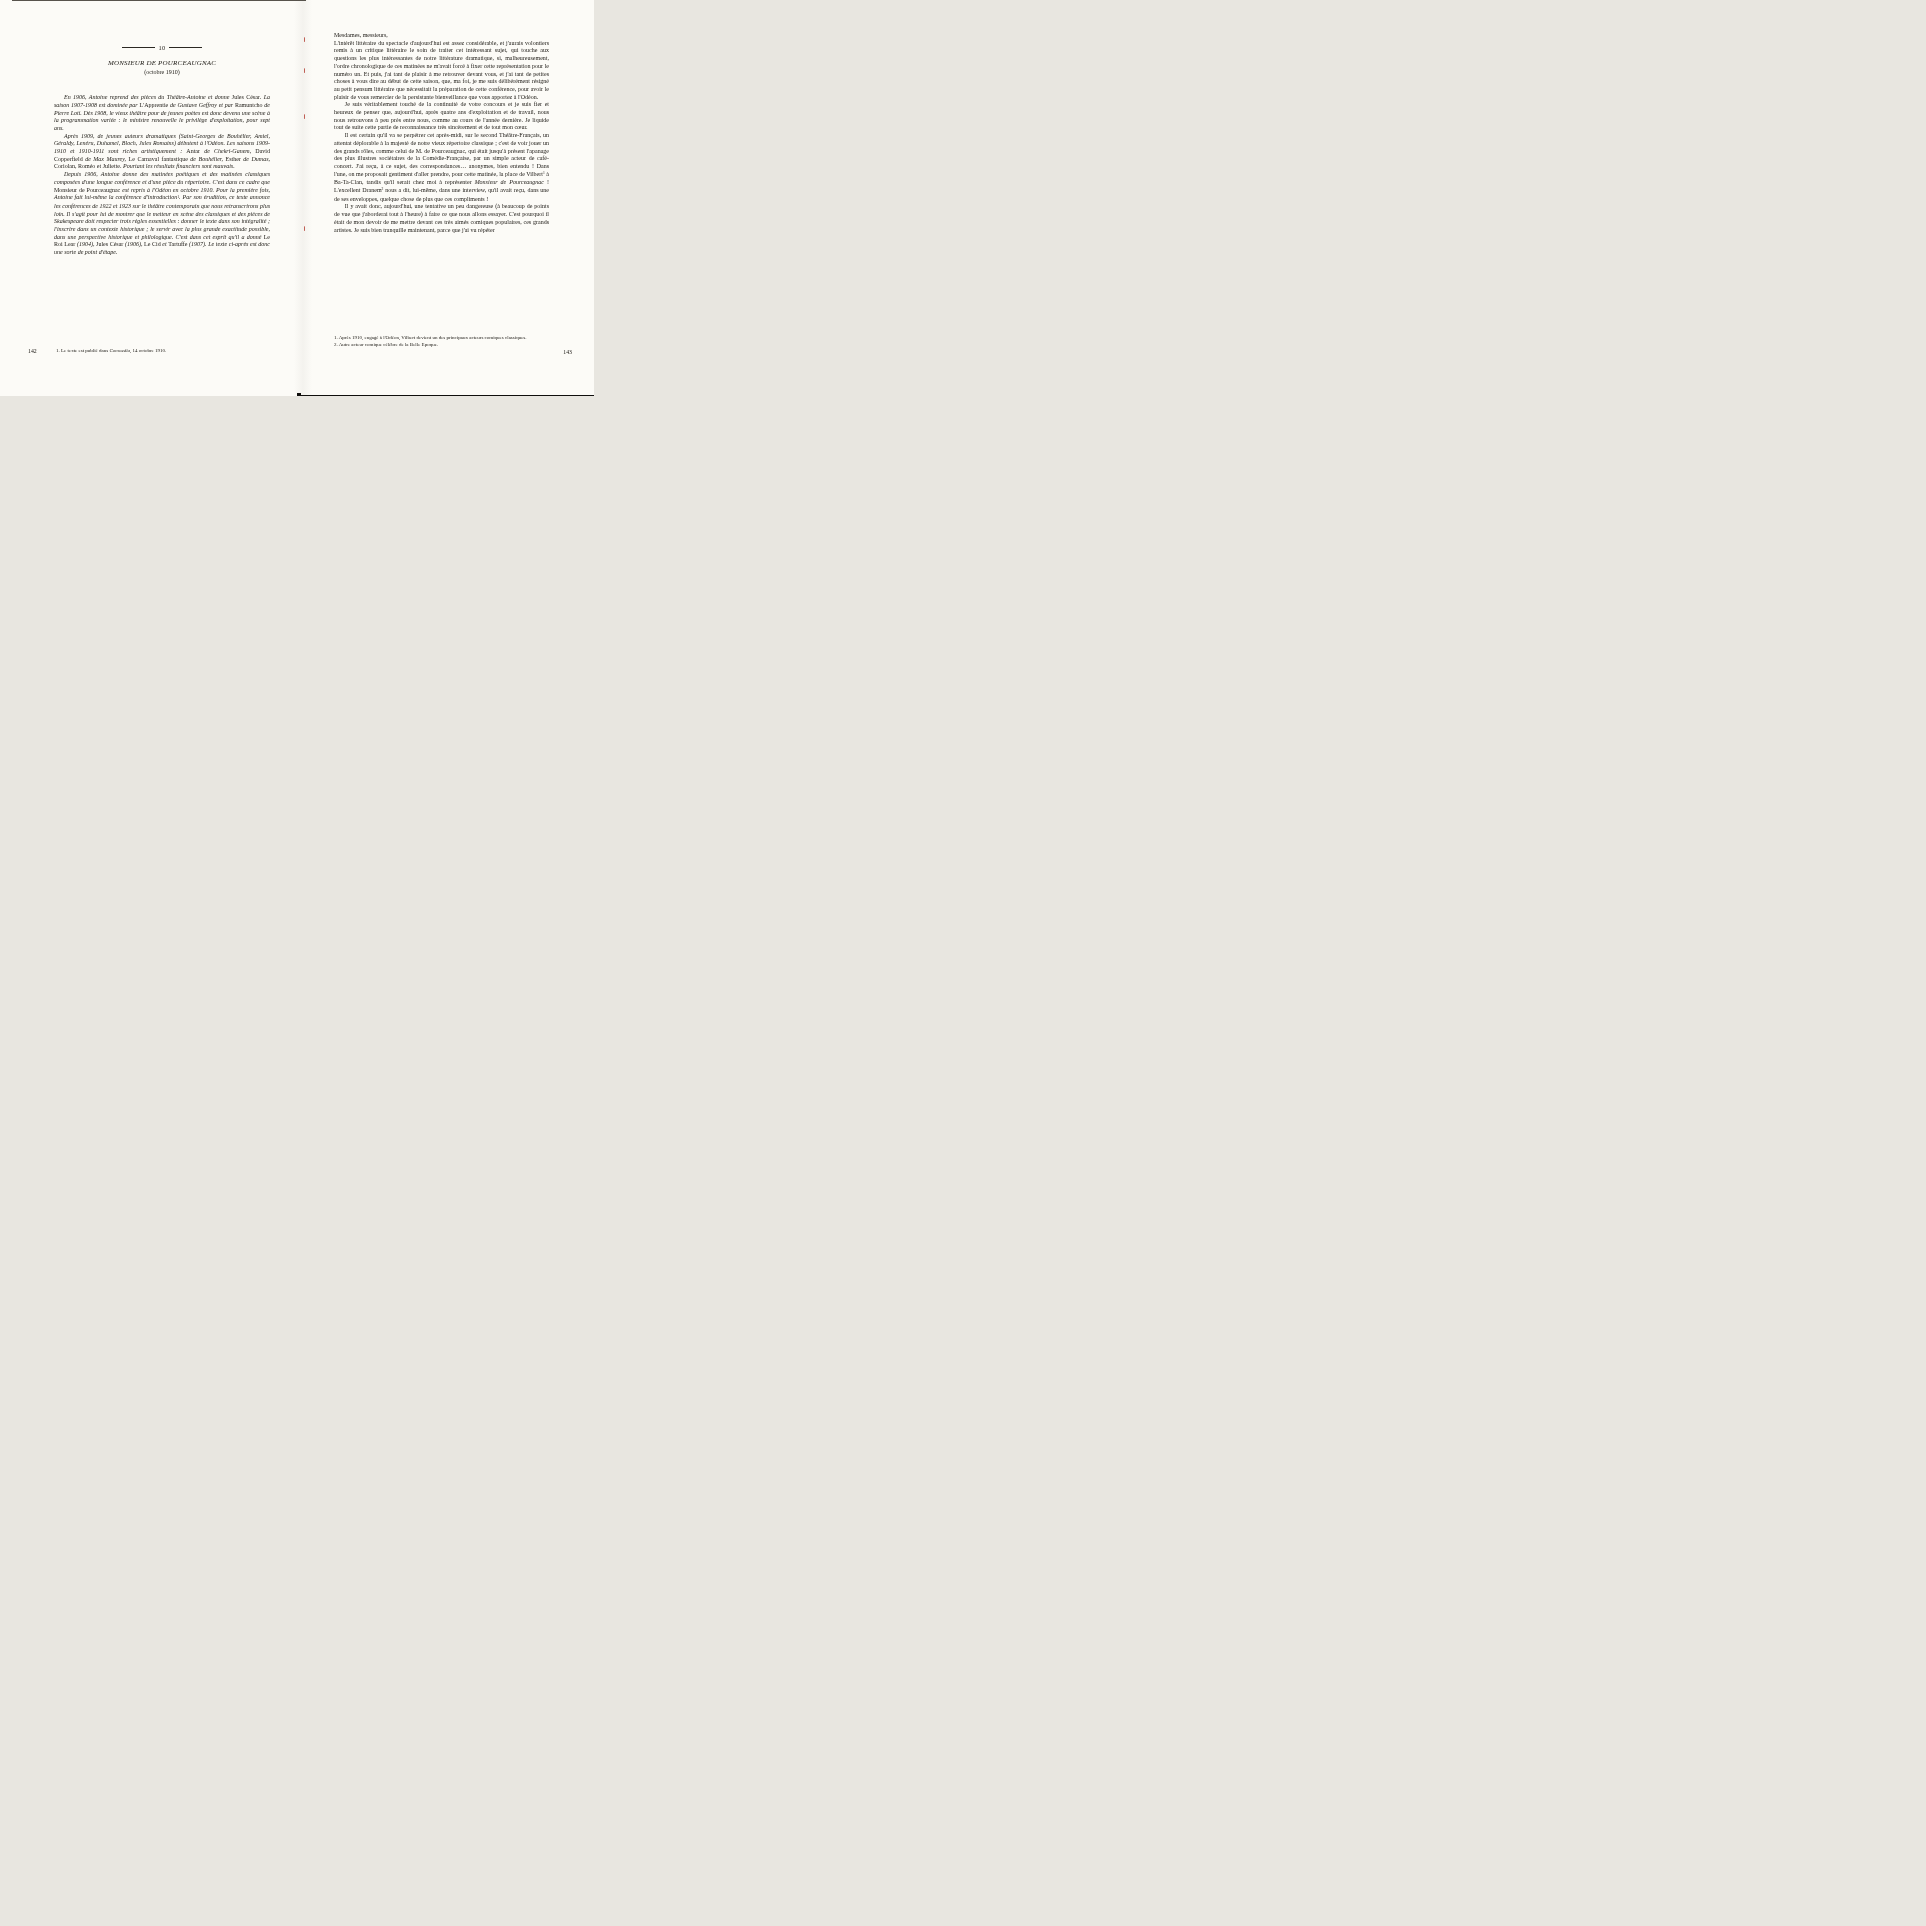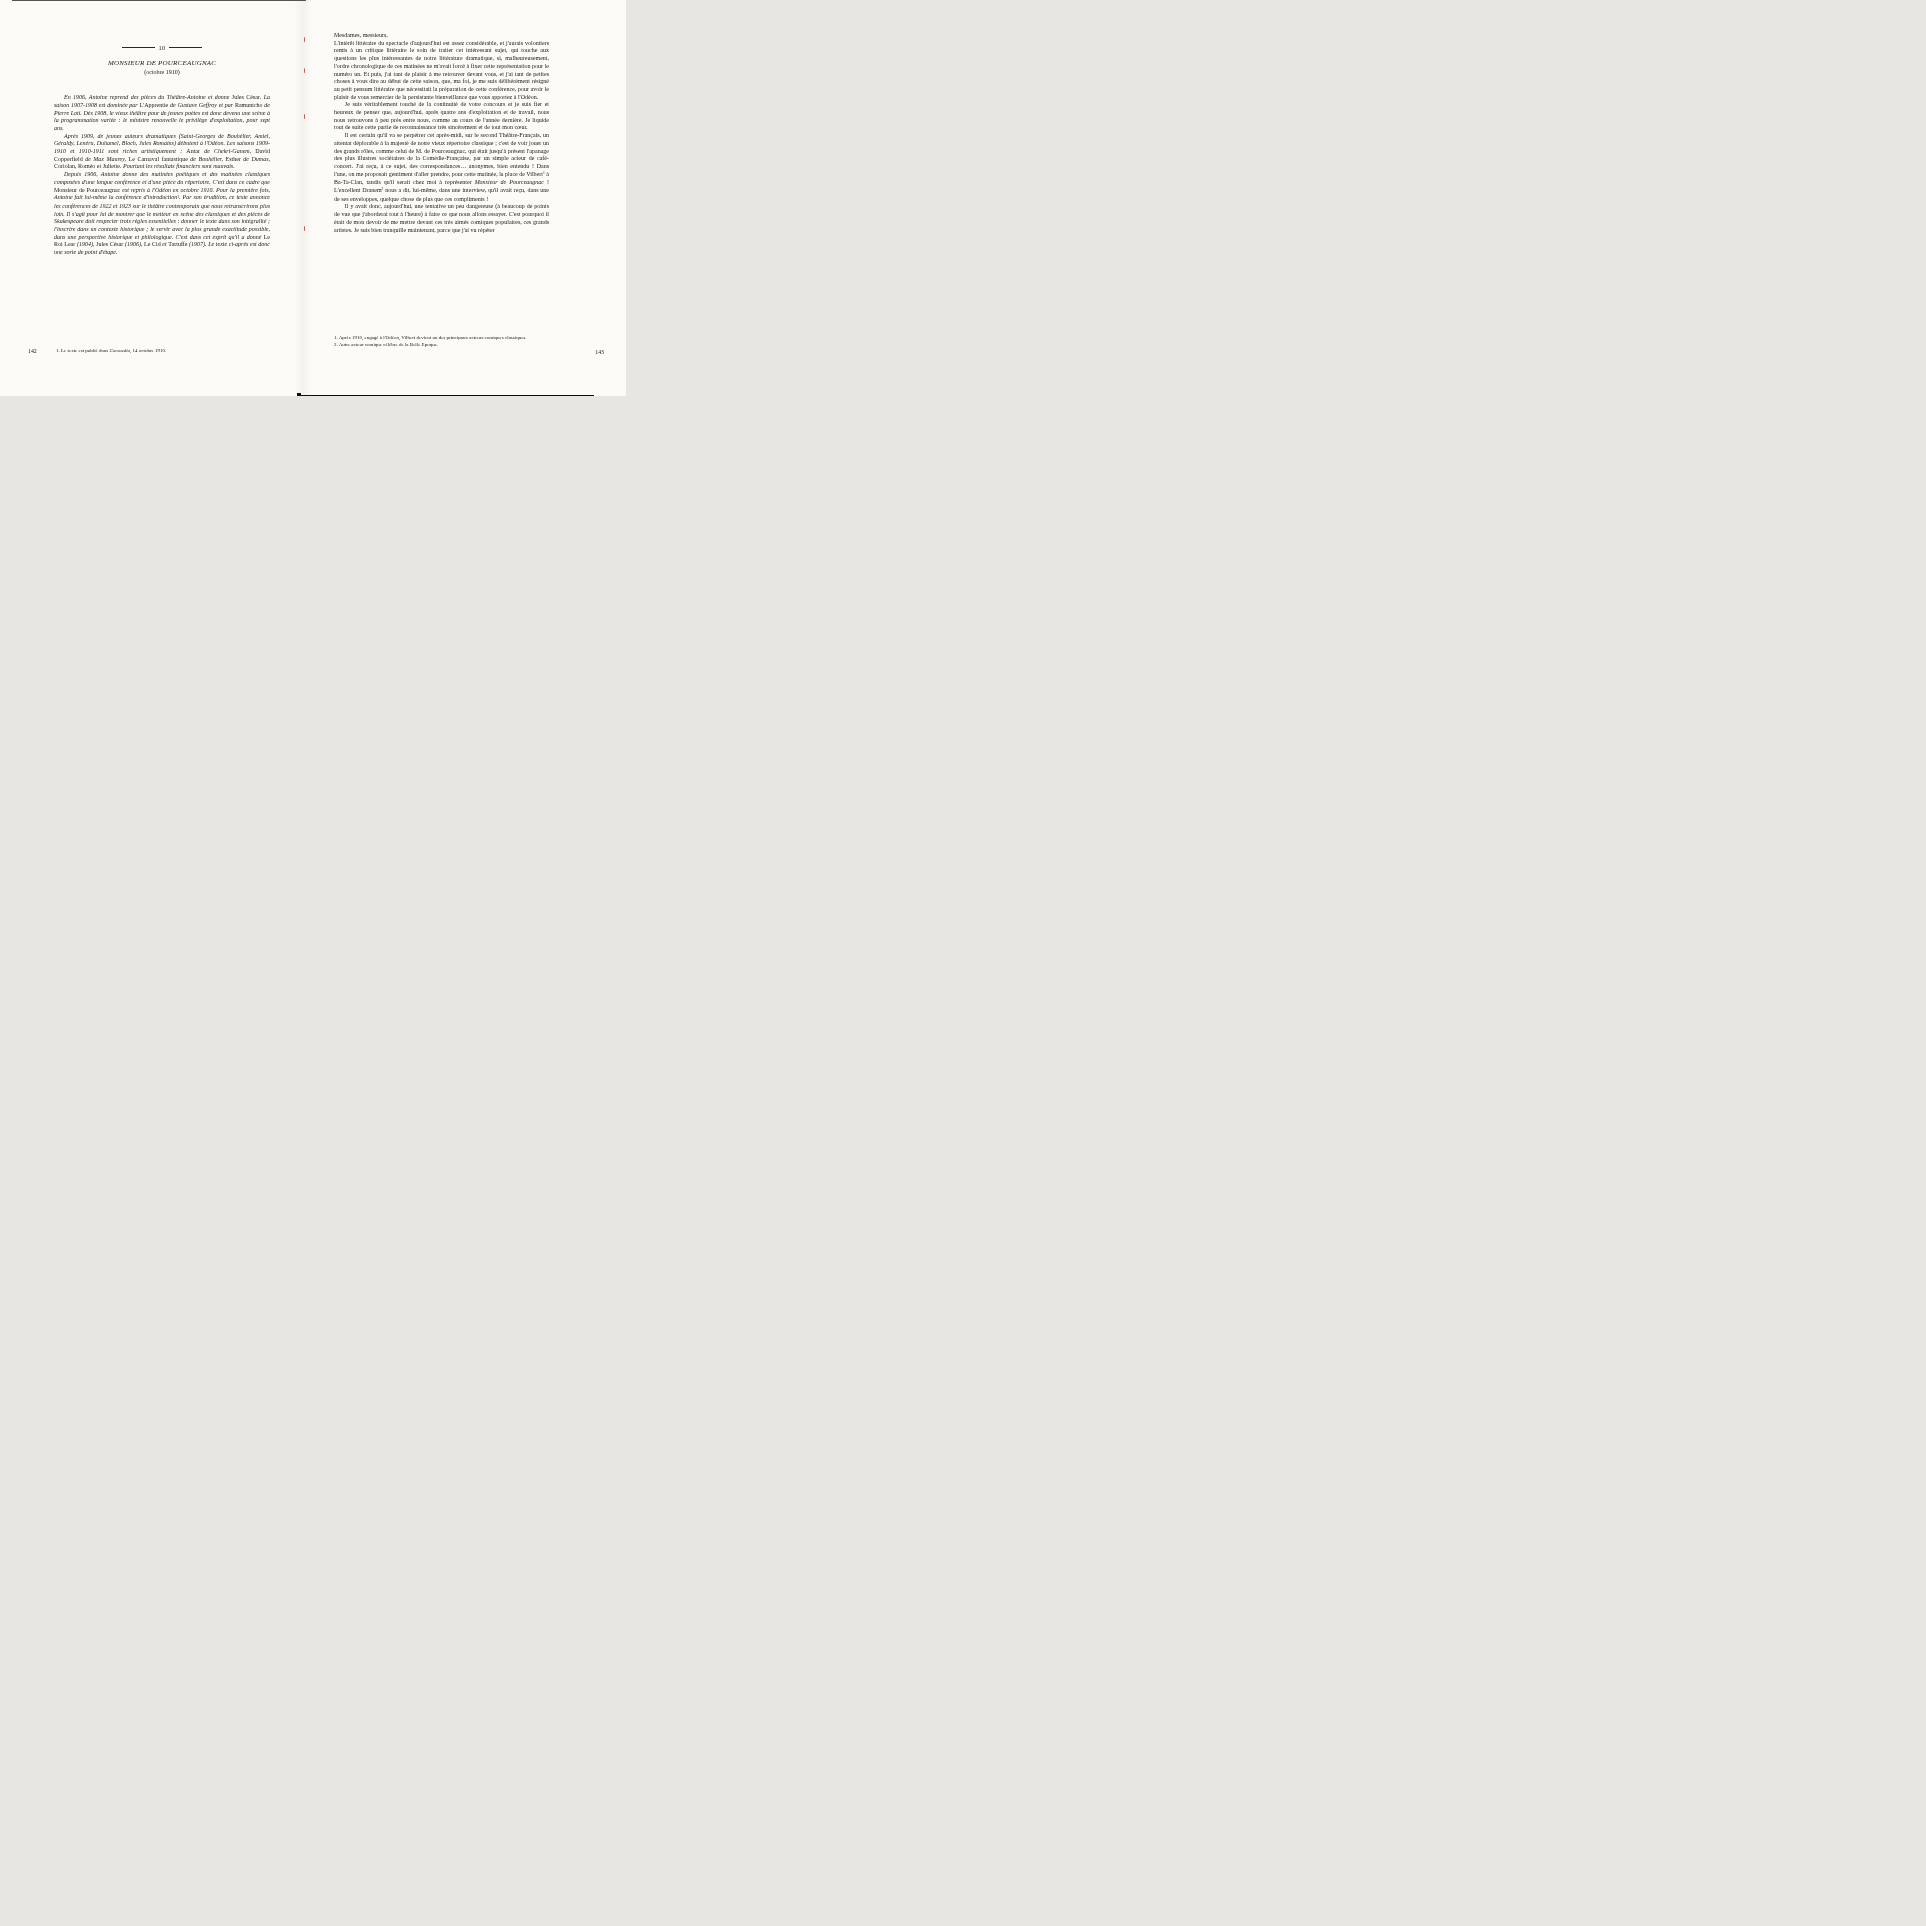--- a/index.html
+++ b/index.html
@@ -3,21 +3,20 @@
 <meta charset="utf-8">
 <style>
   html,body{margin:0;padding:0;background:#e8e6e0;}
   .spread{
     position:relative;
     width:594px;height:396px;
     background:#fcfbf7;
     overflow:hidden;
     font-family:"Liberation Serif", serif;
     color:#23201b;
-    padding-left:32px;
   }
   
   .edge-top{position:absolute;top:0;left:11.6px;width:294px;height:0.8px;background:#39352e;opacity:.85;}
   .edge-bottom{position:absolute;bottom:0;left:297px;width:297px;height:1.5px;background:#0f0e0c;}
   .edge-bottom-notch{position:absolute;bottom:0;left:297px;width:3.9px;height:2.7px;background:#0f0e0c;}
   .gutter-shade{position:absolute;top:0;left:294px;width:17.7px;height:100%;
     background:linear-gradient(90deg,rgba(60,50,40,0) 0%,rgba(60,50,40,.045) 50%,rgba(60,50,40,0) 100%);}
   .gutter-mark{position:absolute;left:304px;width:1.2px;height:5px;border-radius:0.4px;opacity:.8;}
   .gm1{top:37px;}  .gm2{top:68px;} .gm3{top:114px;} .gm4{top:226px;}
 

